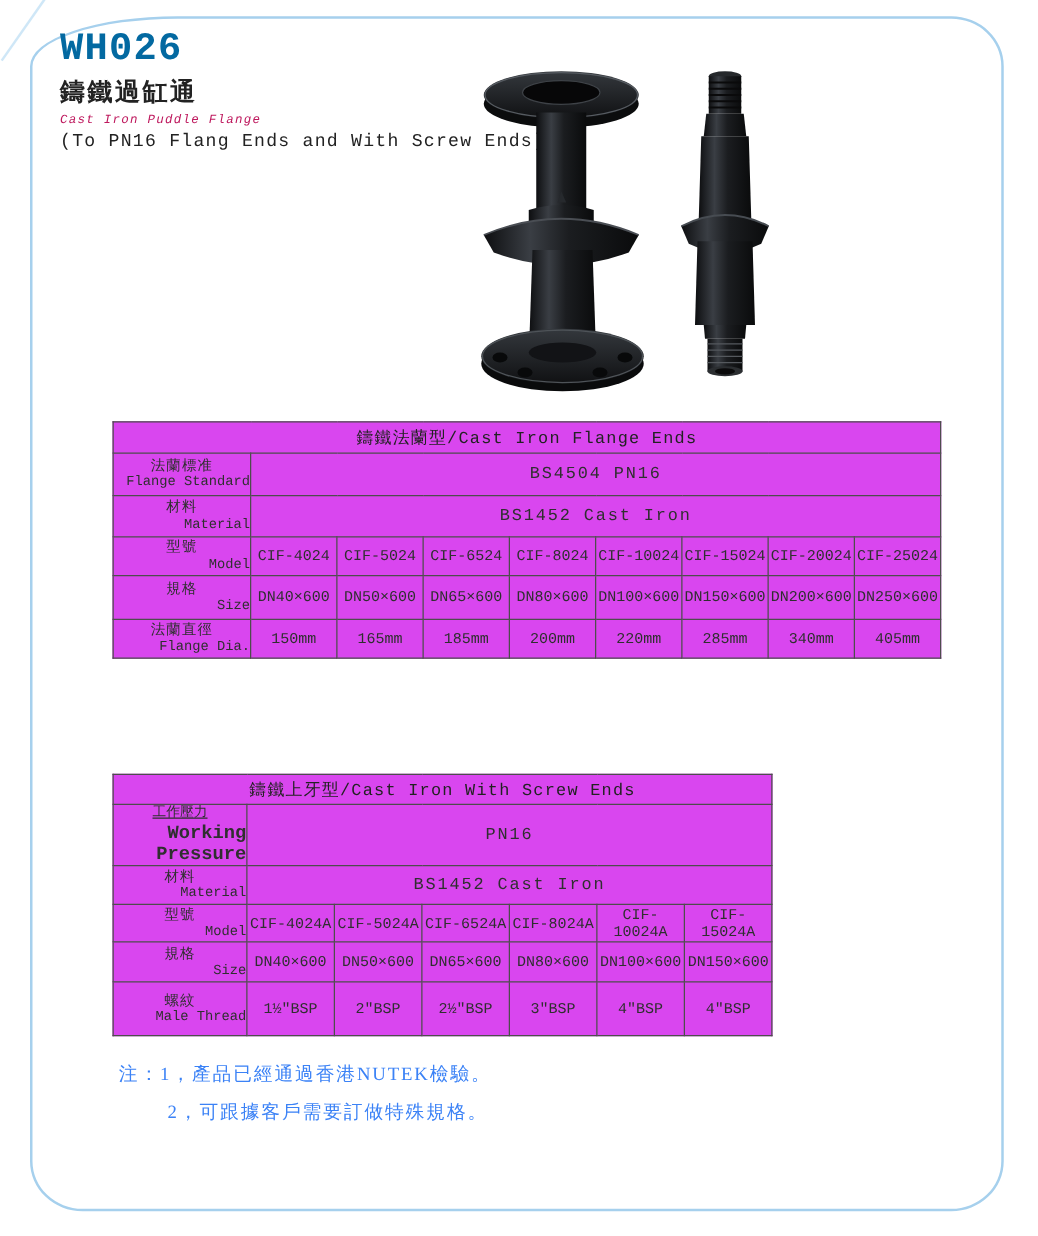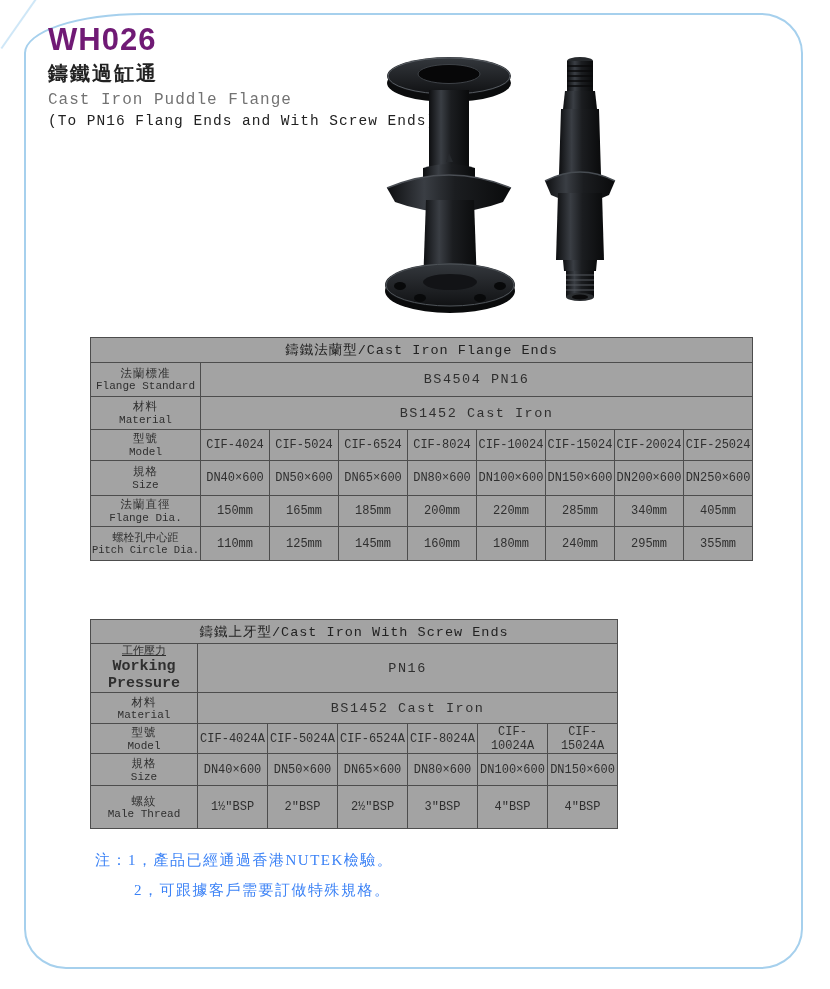--- a/index.html
+++ b/index.html
@@ -4,38 +4,38 @@
 <style>
   html,body{margin:0;padding:0;background:#fff;}
   .page{position:relative;width:830px;height:989px;background:#fff;overflow:hidden;
         font-family:"Liberation Serif","DejaVu Serif",serif;color:#2e2e2e;}
   .frame{position:absolute;left:24px;top:13px;width:775px;height:952px;
          border:2px solid #a6d0ed;border-radius:118px 42px 42px 42px / 40px 40px 40px 40px;}
   .corner-line{position:absolute;left:-14px;top:18px;width:72px;height:2px;background:#cfe7f7;
          transform:rotate(-55deg);}
   
   .hdr{position:absolute;left:48px;top:24px;}
-  .code{font-family:Liberation Sans, sans-serif;font-weight:bold;
-        font-size:31px;letter-spacing:1px;color:#701a75;line-height:1.05;}
+  .code{font-family:Liberation Mono, monospace;font-weight:bold;
+        font-size:31px;letter-spacing:1px;color:#0369a1;line-height:1.05;}
   .t-zh{font-size:20px;font-weight:bold;letter-spacing:2px;margin-top:3px;color:#222;}
-  .t-en{font-family:"Liberation Mono","DejaVu Sans Mono",monospace;font-size:16px;
-        letter-spacing:1px;margin-top:4px;color:#737373;}
+  .t-en{font-family:"Liberation Mono","DejaVu Sans Mono",monospace;font-size:10px;
+        letter-spacing:1px;margin-top:4px;color:#be185d;font-style:italic;}
   .t-sub{font-family:"Liberation Mono","DejaVu Sans Mono",monospace;font-size:14.5px;
         letter-spacing:1px;margin-top:4px;color:#222;}
   
   .photo{position:absolute;}
   
-  table.tbl{border-collapse:collapse;table-layout:fixed;position:absolute;background:#a3a3a3;}
+  table.tbl{border-collapse:collapse;table-layout:fixed;position:absolute;background:#d946ef;}
   .tbl td{border:1px solid #4d4d4d;text-align:center;vertical-align:middle;padding:0;
           font-family:"Liberation Mono","DejaVu Sans Mono",monospace;font-size:12px;color:#2f2f2f;
           overflow:hidden;}
   .tbl .title-row td{font-size:13.5px;letter-spacing:1px;color:#222;}
   .tbl .big{font-size:13.5px;letter-spacing:1.5px;}
   .lab .zh{font-size:11.5px;letter-spacing:1px;line-height:1.25;font-family:"Liberation Serif",serif;}
-  .lab .en{font-size:11px;line-height:1.15;}
+  .lab .en{font-size:11px;line-height:1.15;text-align:right;}
   .lab.sm .zh{font-size:10.5px;letter-spacing:0;}
   .lab.sm .en{font-size:9px;letter-spacing:0;}
   .cell-sm{font-size:11px;}
   
   .notes{position:absolute;left:95px;top:845px;font-size:15px;letter-spacing:1.5px;color:#3b82f6;}
   .notes .ln{line-height:30px;white-space:nowrap;}
   .notes .ln2{padding-left:39px;}
 </style>
 </head>
 <body>
@@ -182,34 +182,20 @@
       </td>
       <td>150mm</td>
       <td>165mm</td>
       <td>185mm</td>
       <td>200mm</td>
       <td>220mm</td>
       <td>285mm</td>
       <td>340mm</td>
       <td>405mm</td>
     </tr>
-    <tr style="height:34px;">
-      <td class="lab sm">
-        <div class="zh" style="font-size:11px;">螺栓孔中心距</div>
-        <div class="en" style="font-size:10.5px;">Pitch Circle Dia.</div>
-      </td>
-      <td>110mm</td>
-      <td>125mm</td>
-      <td>145mm</td>
-      <td>160mm</td>
-      <td>180mm</td>
-      <td>240mm</td>
-      <td>295mm</td>
-      <td>355mm</td>
-    </tr>
   </tbody>
     </table>
 
   <table class="tbl" style="left:90px;top:619px;width:527px;">
     <colgroup>
       <col style="width:107px;">
         <col style="width:70px;">
         <col style="width:70px;">
         <col style="width:70px;">
       <col style="width:70px;">

